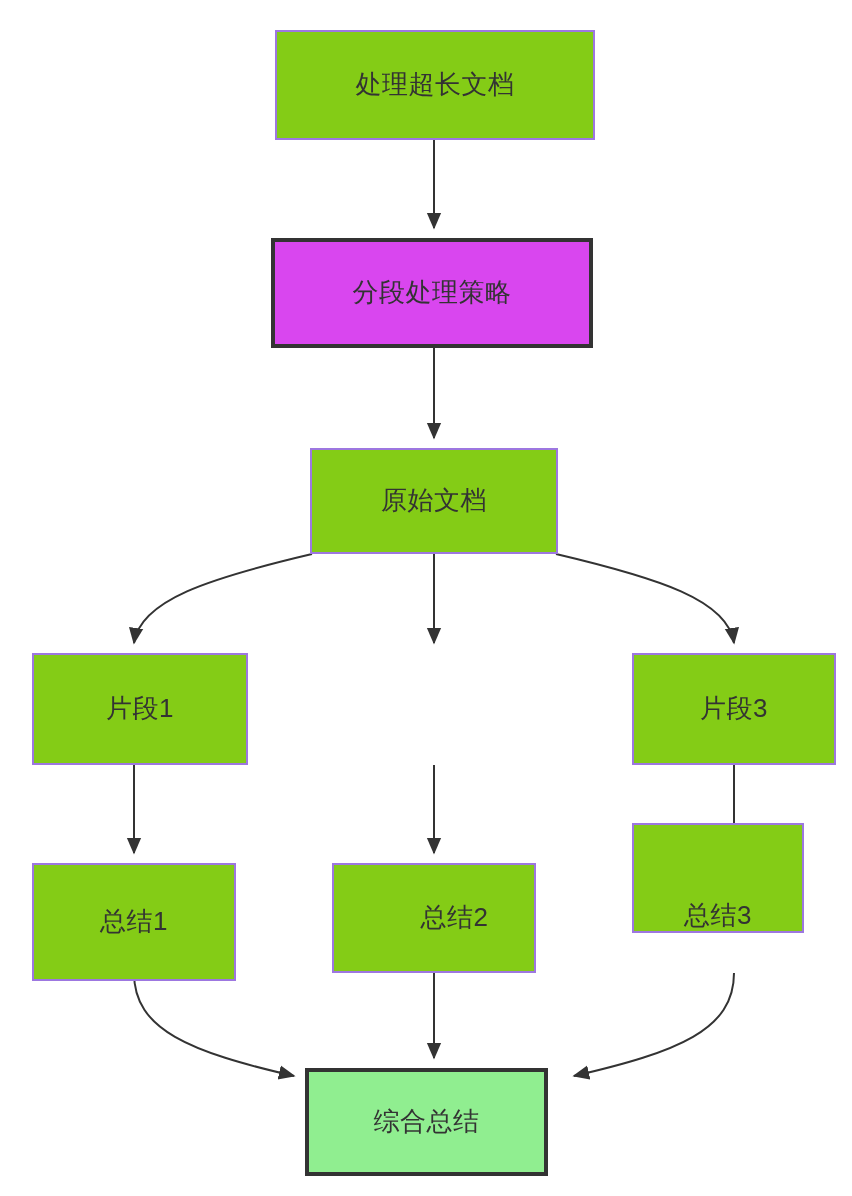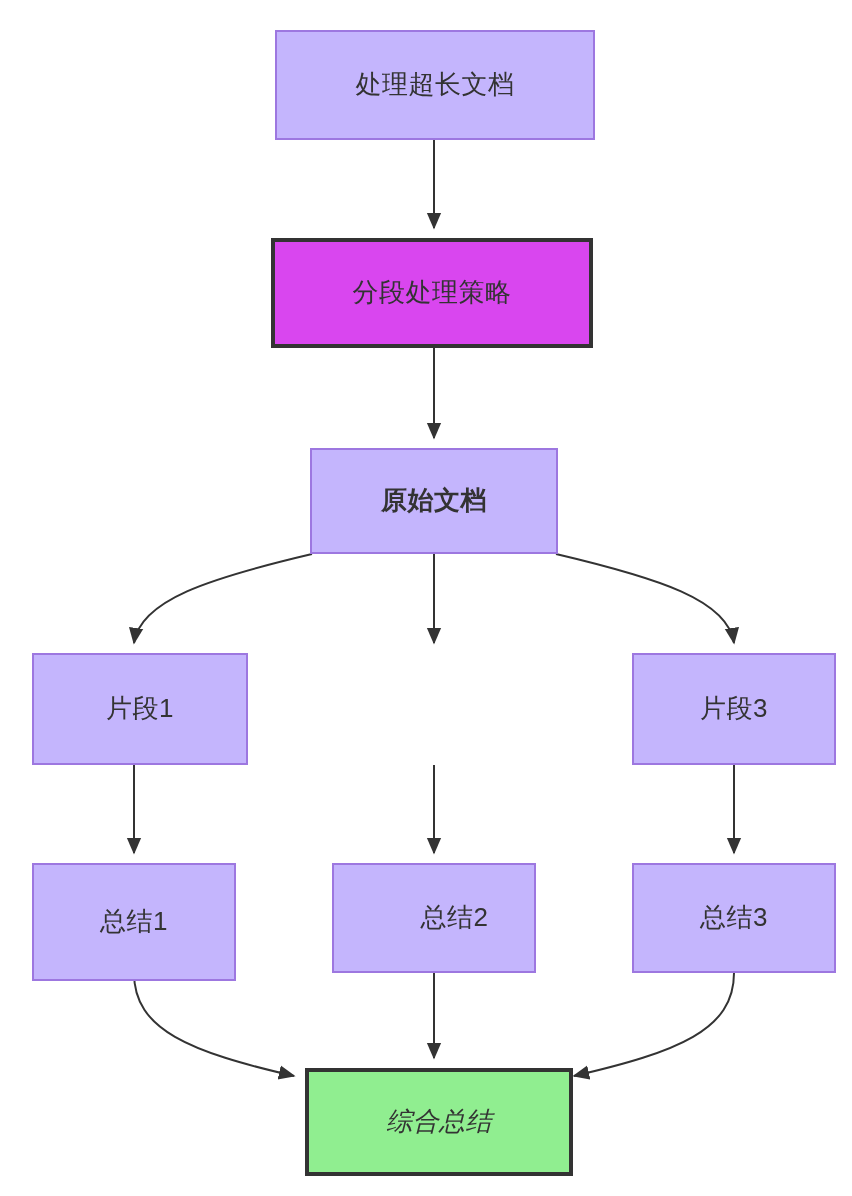--- a/index.html
+++ b/index.html
@@ -39,21 +39,21 @@
   }
   .node-label {
     font-size: 26px;
     line-height: 1.2;
     color: #333333;
     letter-spacing: 0.5px;
     white-space: nowrap;
   }
   
   .node.style-lavender {
-    background: #c4b5fd;
+    background: #84cc16;
     border: 2px solid #9D77E0;
   }
   
   .node.style-periwinkle {
     background: #d946ef;
     border: 4px solid #333333;
   }
   
   .node.style-green {
     background: #90EE90;
@@ -96,42 +96,42 @@
   </svg>
 
   <div class="node style-lavender" id="node-long-document" style="left: 275px; top: 30px; width: 320px; height: 110px;">
     <span class="node-label">处理超长文档</span>
   </div>
 
   <div class="node style-periwinkle" id="node-chunk-strategy" style="left: 271px; top: 238px; width: 322px; height: 110px;">
     <span class="node-label">分段处理策略</span>
   </div>
 
-  <div class="node style-lavender" id="node-source-document" style="left: 310px; top: 448px; width: 248px; height: 106px; font-weight: bold;">
+  <div class="node style-lavender" id="node-source-document" style="left: 310px; top: 448px; width: 248px; height: 106px;">
     <span class="node-label">原始文档</span>
   </div>
 
   <div class="node style-lavender" id="node-fragment-1" style="left: 32px; top: 653px; width: 216px; height: 112px;">
     <span class="node-label">片段1</span>
   </div>
 
 
   <div class="node style-lavender" id="node-fragment-3" style="left: 632px; top: 653px; width: 204px; height: 112px; text-align: center;">
     <span class="node-label">片段3</span>
   </div>
 
   <div class="node style-lavender" id="node-summary-1" style="left: 32px; top: 863px; width: 204px; height: 118px;">
     <span class="node-label">总结1</span>
   </div>
 
   <div class="node style-lavender" id="node-summary-2" style="left: 332px; top: 863px; width: 204px; height: 110px; padding-left: 41px;">
     <span class="node-label">总结2</span>
   </div>
 
-  <div class="node style-lavender" id="node-summary-3" style="left: 632px; top: 863px; width: 204px; height: 110px;">
+  <div class="node style-lavender" id="node-summary-3" style="left: 632px; top: 823px; width: 172px; height: 110px; align-items: flex-end;">
     <span class="node-label">总结3</span>
   </div>
 
-  <div class="node style-green" id="node-final-summary" style="left: 305px; top: 1068px; width: 268px; height: 108px; font-style: italic;">
+  <div class="node style-green" id="node-final-summary" style="left: 305px; top: 1068px; width: 243px; height: 108px;">
     <span class="node-label">综合总结</span>
   </div>
 
 </div>
 
 </body></html>

